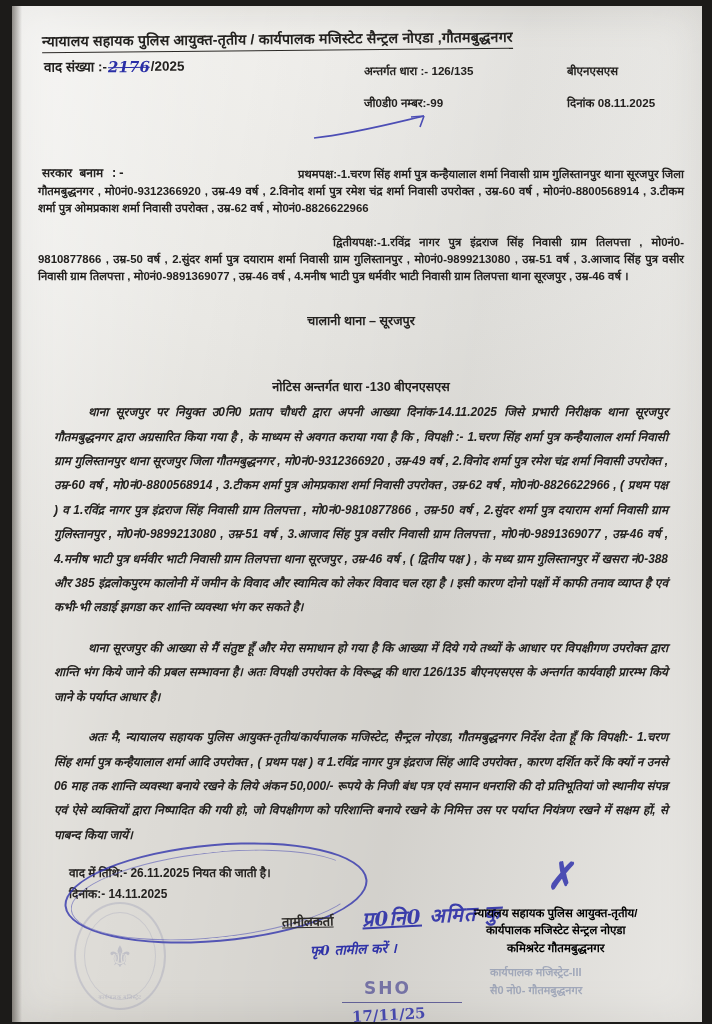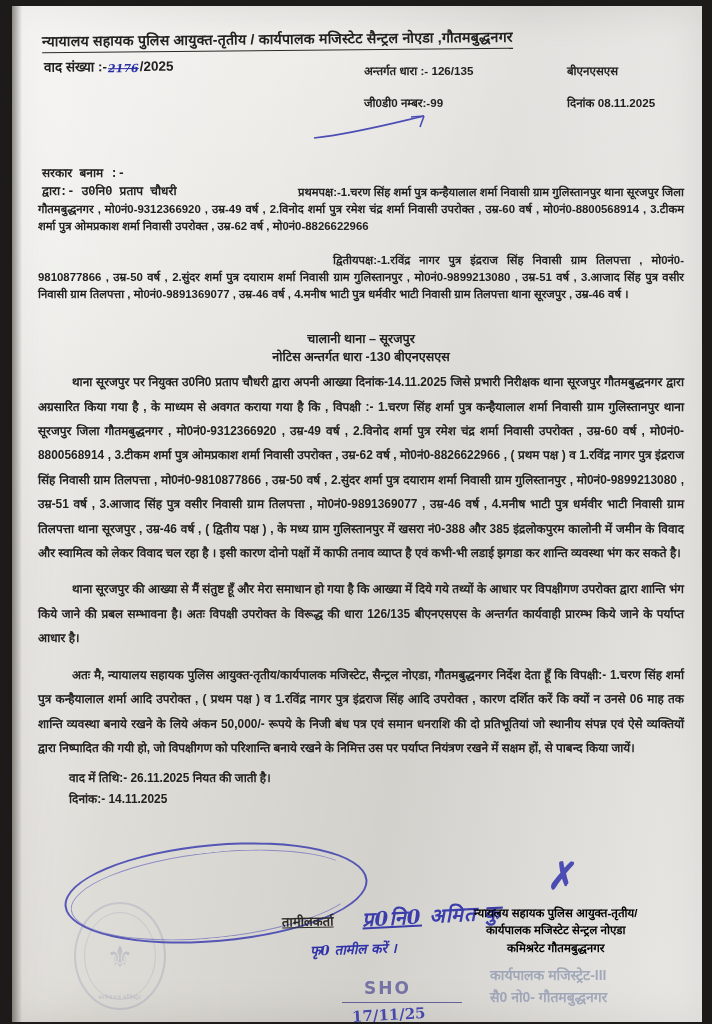--- a/index.html
+++ b/index.html
@@ -59,21 +59,21 @@
     margin:4px 0 0 6px;
     font-size:13.5px;font-weight:700;
     transform:rotate(-0.5deg);
     display:flex;align-items:baseline;gap:1px;
   }
   .hand{
     font-family:"DejaVu Serif",serif;
     color:#2a2fa6;
     font-style:italic;
     font-weight:700;
-    font-size:11px;
+    font-size:15px;
     letter-spacing:0px;
     position:relative;
     top:1px;
   }
   .hand-strike{ text-decoration:line-through; text-decoration-color:#2a2fa6; }
 
   .meta{
     position:absolute; left:352px; top:56px;
     font-size:11.6px; line-height:1.6; font-weight:700;
   }
@@ -86,29 +86,30 @@
     font-size:11.4px;
     line-height:1.52;
     font-weight:700;
     text-align:justify;
   }
   .govt{ margin:92px 0 0 4px; font-size:12px; font-weight:700; line-height:1.5;}
   .govt .ln{display:block;font-family:Liberation Mono, monospace;}
 
   .party{ margin-top:2px; position:relative;}
 
-  .center{ text-align:center; }
+  .center{ text-align:center;margin-top:48px; }
   .ttl2{ font-size:12.6px; font-weight:700; line-height:1.45; }
 
   .para{
     font-size:11.9px;
     line-height:2.05;
     font-weight:600;
     text-align:justify;
-    margin:0;
+    margin:16px;
+    font-style:italic;
   }
   .indent{ text-indent:34px; }
 
   
   .tail{ font-size:11.9px;line-height:1.75;font-weight:600;margin-top:6px;}
   .tail .l{display:block;}
 
   .sigzone{ position:absolute; left:0; right:0; top:880px; height:144px; }
   .tamil{
     position:absolute;left:270px;top:26px;
@@ -145,21 +146,21 @@
     position:absolute;left:340px;top:120px;
     font-family:"DejaVu Serif",serif;color:#2f32a8;font-size:15px;
     transform:rotate(-3deg);font-weight:700;opacity:.85;
   }
   .court-sig{
     position:absolute;left:462px;top:18px;
     font-size:11.6px;line-height:1.5;font-weight:700;text-align:center;
   }
   .faint{
     position:absolute;left:478px;top:78px;
-    font-size:14px;line-height:1.6;font-weight:700;
+    font-size:11px;line-height:1.6;font-weight:700;
     color:#6f7da0;opacity:.55;
   }
   
   .stamp{
     position:absolute;left:62px;top:16px;width:88px;height:104px;
     border:2px solid rgba(90,95,150,.35);
     border-radius:50%;
     opacity:.5;
   }
   .stamp .inner{
@@ -236,21 +237,20 @@
         </div>
       </div>
 
       <svg class="arrow" viewBox="0 0 118 26">
         <path d="M2 24 C 40 20, 78 10, 112 2" stroke="#3234ad" stroke-width="1.6" fill="none"></path>
         <path d="M112 2 L 99 3 M112 2 L 108 13" stroke="#3234ad" stroke-width="1.6" fill="none"></path>
       </svg>
 
       <div class="govt hi">
         <span class="ln">सरकार बनाम :-</span>
-        <span class="ln">द्वारा:- उ0नि0 प्रताप चौधरी</span>
       </div>
 
       <div class="block party hi" style="margin-top:-17px;">
         <div style="text-align:justify;">
           <span style="display:inline-block;width:260px;">&nbsp;</span><b>प्रथमपक्ष:-</b><span>1.चरण सिंह शर्मा पुत्र कन्हैयालाल शर्मा निवासी ग्राम गुलिस्तानपुर थाना सूरजपुर जिला गौतमबुद्धनगर , मो0नं0-9312366920 , उम्र-49 वर्ष , 2.विनोद शर्मा पुत्र रमेश चंद्र शर्मा निवासी उपरोक्त , उम्र-60 वर्ष , मो0नं0-8800568914 , 3.टीकम शर्मा पुत्र ओमप्रकाश शर्मा निवासी उपरोक्त , उम्र-62 वर्ष , मो0नं0-8826622966</span>
         </div>
       </div>
 
       <div class="block party hi" style="margin-top:16px;">
         <div style="text-align:justify;">

